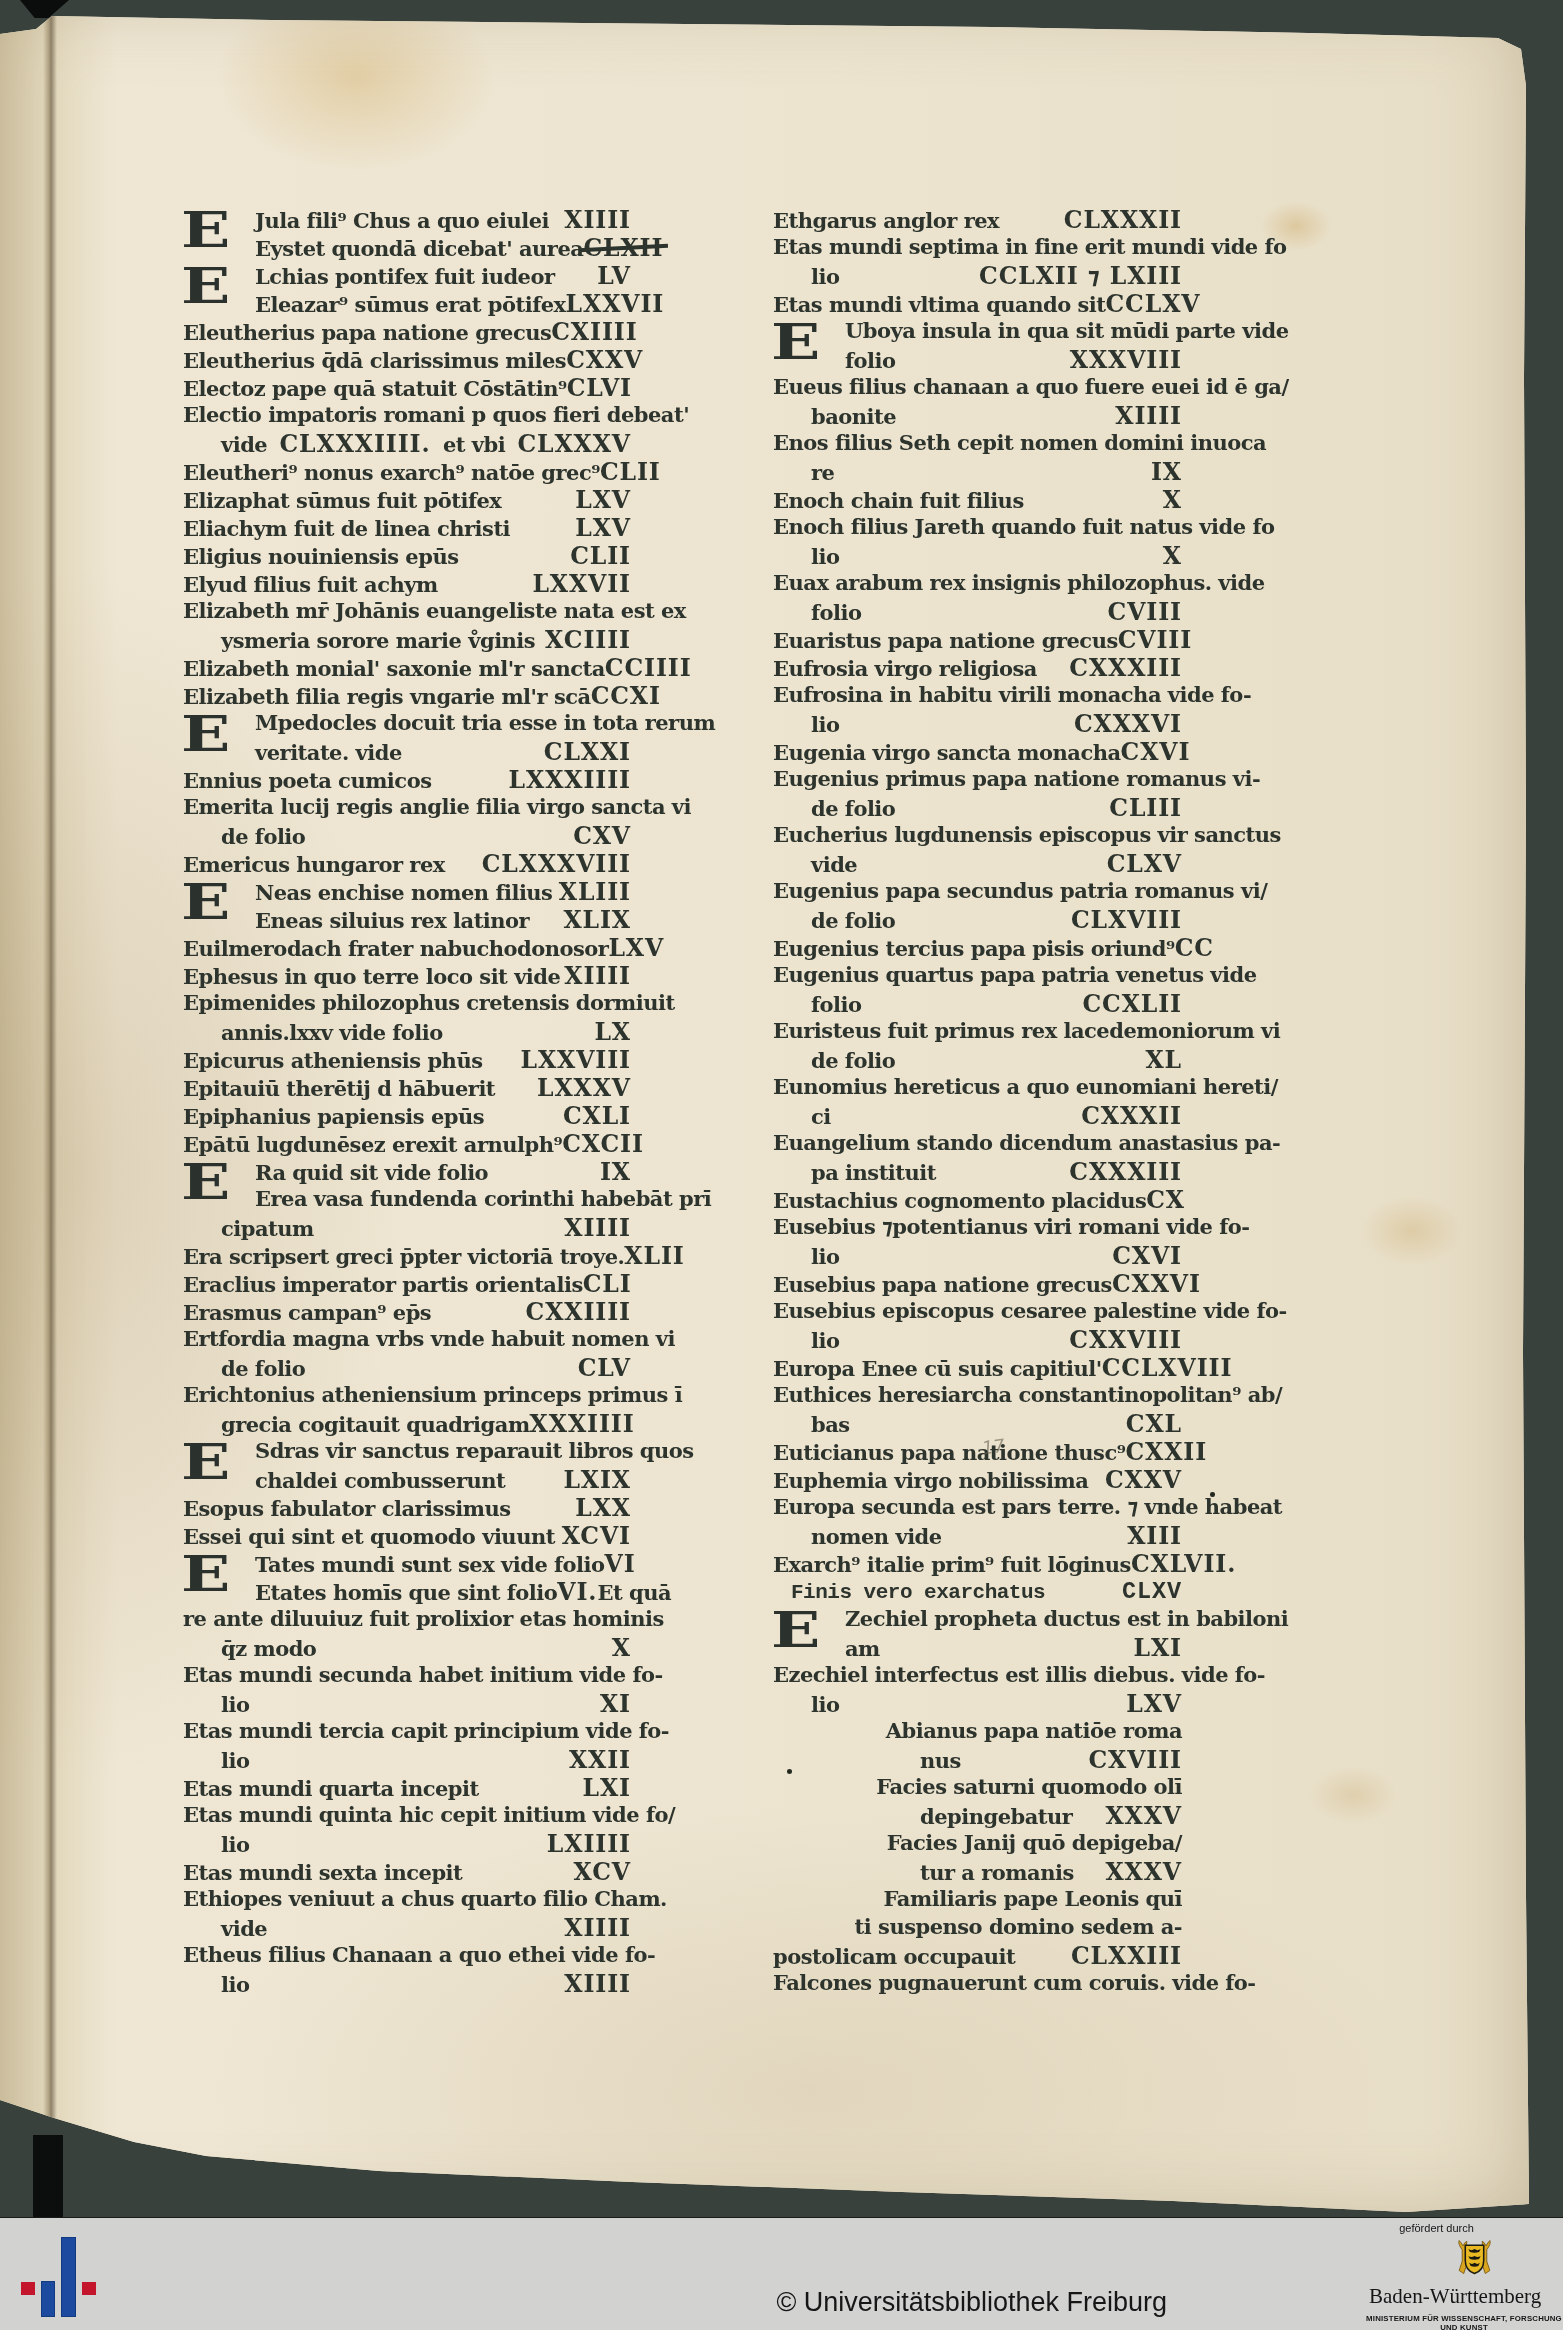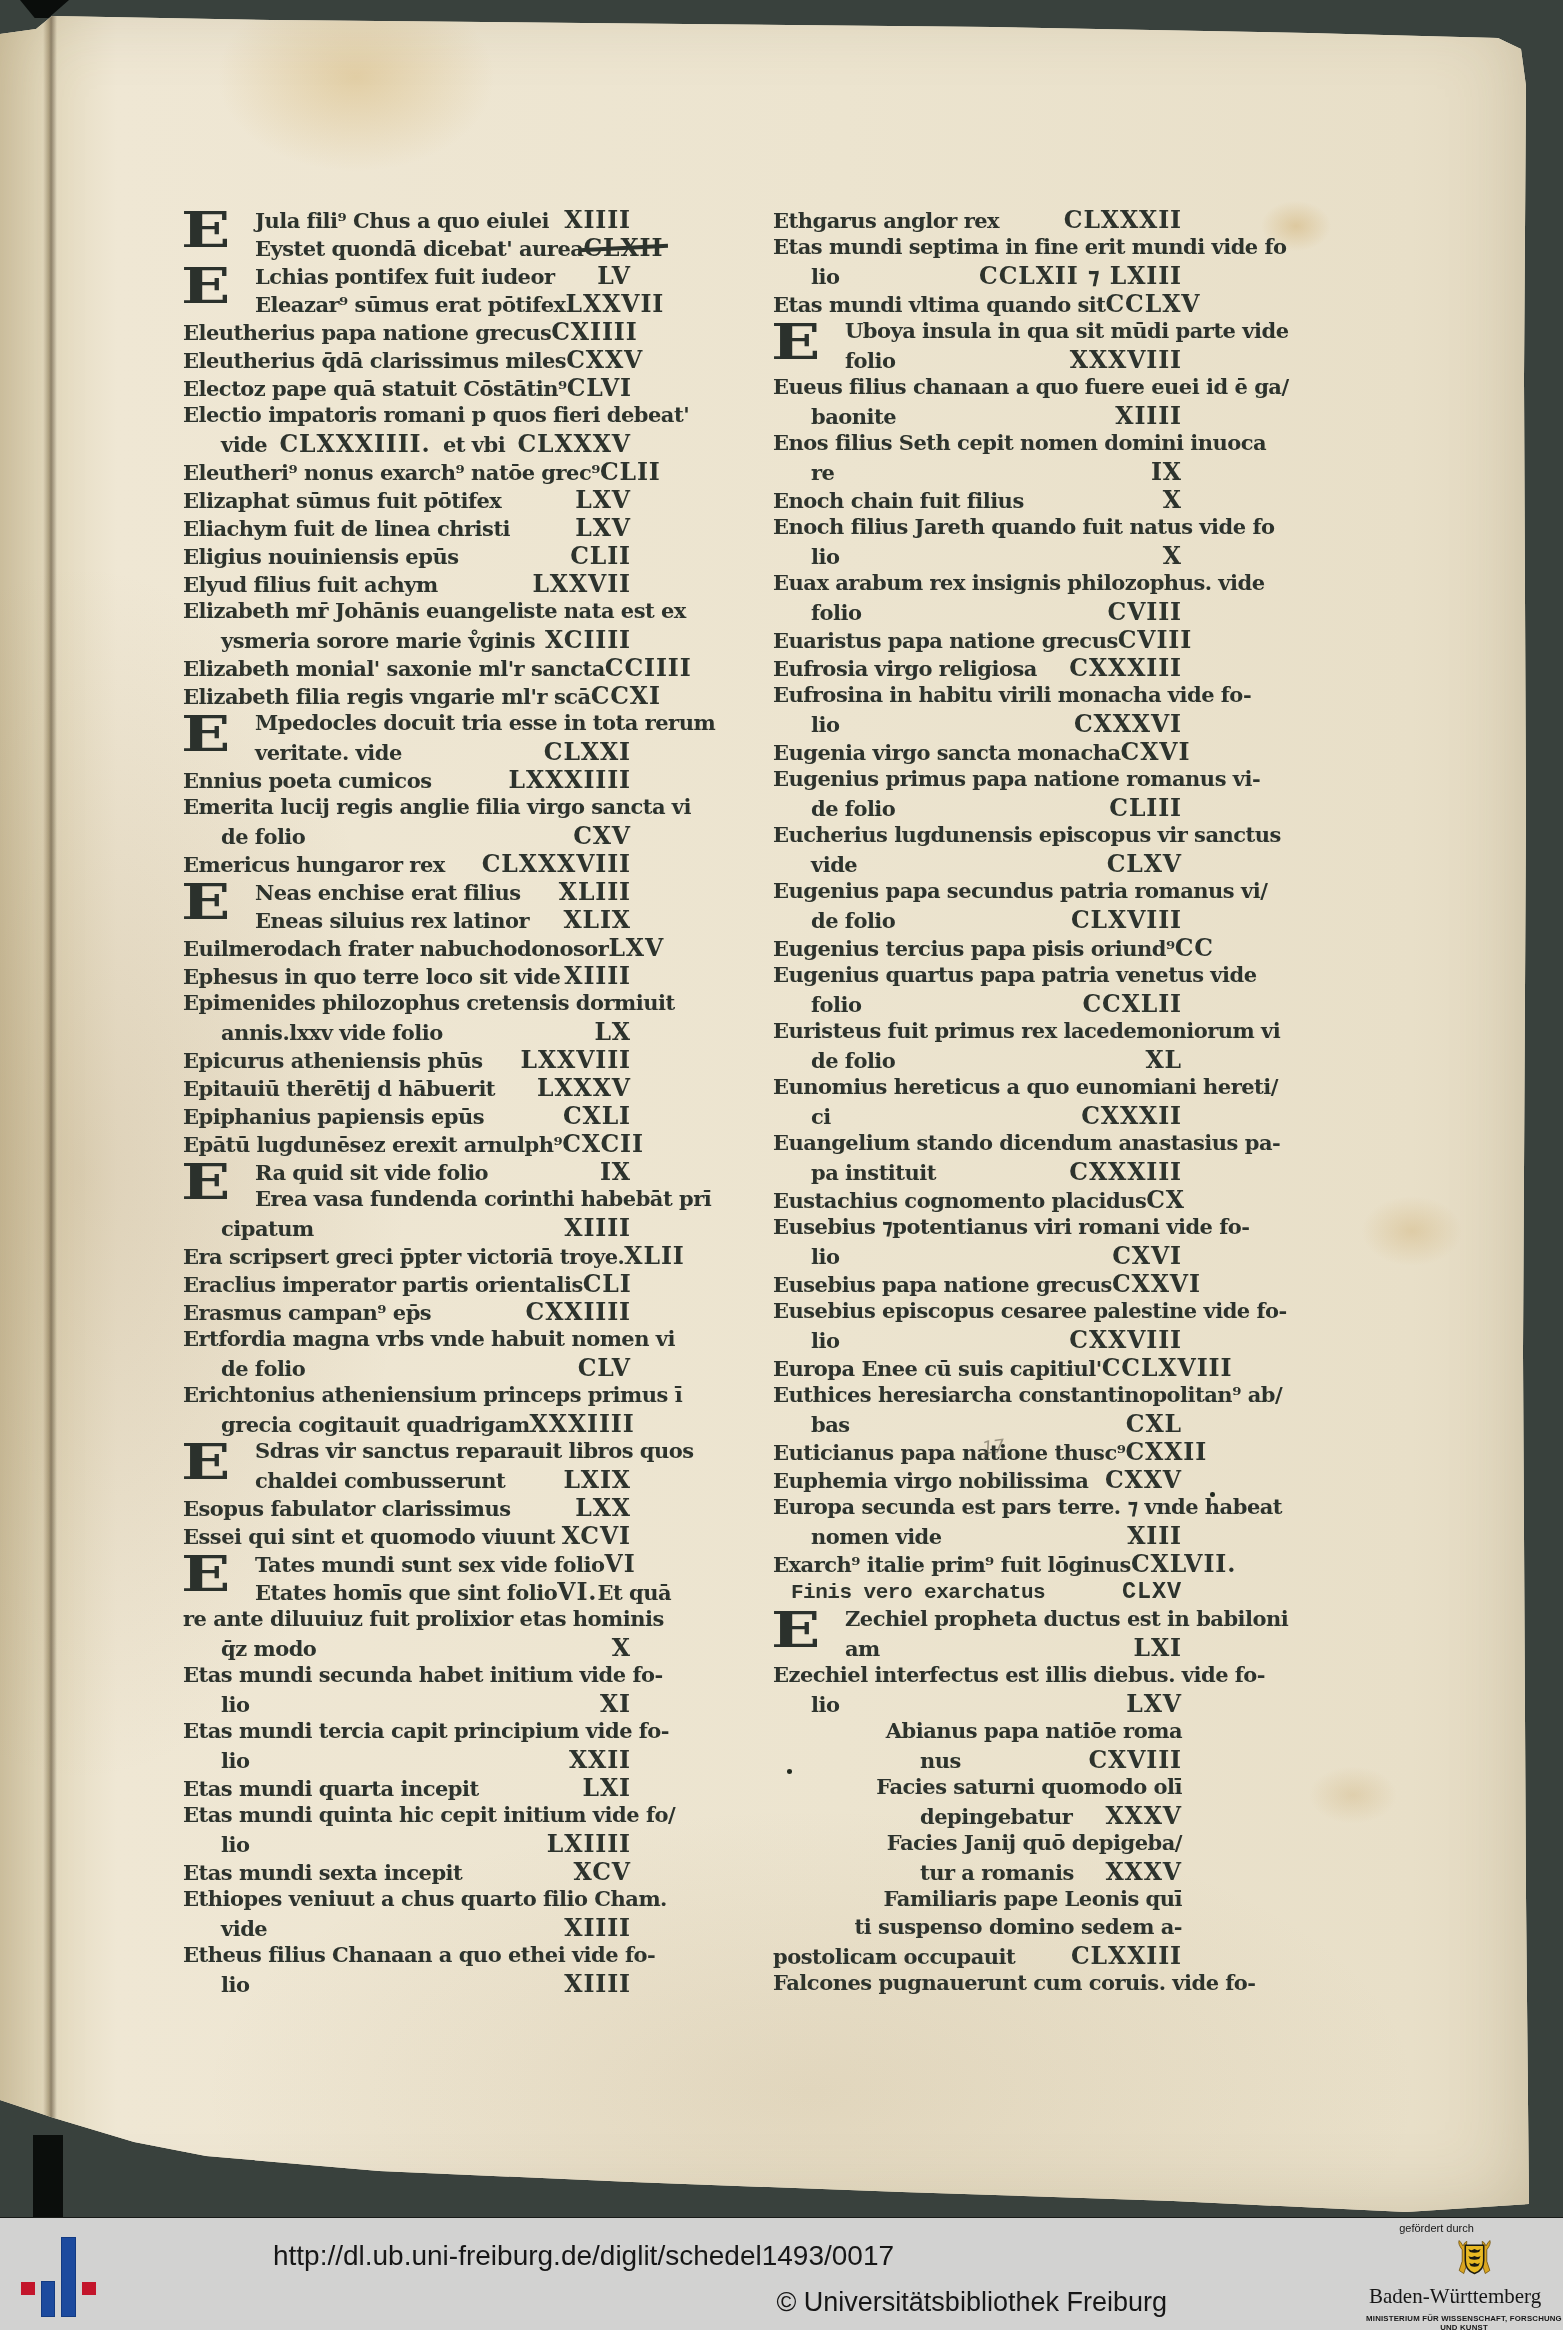--- a/index.html
+++ b/index.html
@@ -90,21 +90,21 @@
         <div class="line"><span class="txt">Elizabeth mr̄ Johānis euangeliste nata est ex</span></div>
         <div class="line i1"><span class="txt">ysmeria sorore marie v̊ginis</span><span class="num">XCIIII</span></div>
         <div class="line"><span class="txt">Elizabeth monial' saxonie ml'r sancta</span><span class="num">CCIIII</span></div>
         <div class="line"><span class="txt">Elizabeth filia regis vngarie ml'r scā</span><span class="num">CCXI</span></div>
         <div class="line pad"><span class="dropcap">E</span><span class="txt">Mpedocles docuit tria esse in tota rerum</span></div>
         <div class="line pad"><span class="txt">veritate. vide</span><span class="num">CLXXI</span></div>
         <div class="line"><span class="txt">Ennius poeta cumicos</span><span class="num">LXXXIIII</span></div>
         <div class="line"><span class="txt">Emerita lucij regis anglie filia virgo sancta vi</span></div>
         <div class="line i1"><span class="txt">de folio</span><span class="num">CXV</span></div>
         <div class="line"><span class="txt">Emericus hungaror rex</span><span class="num">CLXXXVIII</span></div>
-        <div class="line pad"><span class="dropcap">E</span><span class="txt">Neas enchise erat filius</span><span class="num">XLIII</span></div>
+        <div class="line pad"><span class="dropcap">E</span><span class="txt">Neas enchise nomen filius</span><span class="num">XLIII</span></div>
         <div class="line pad"><span class="txt">Eneas siluius rex latinor</span><span class="num">XLIX</span></div>
         <div class="line"><span class="txt">Euilmerodach frater nabuchodonosor</span><span class="num">LXV</span></div>
         <div class="line"><span class="txt">Ephesus in quo terre loco sit vide</span><span class="num">XIIII</span></div>
         <div class="line"><span class="txt">Epimenides philozophus cretensis dormiuit</span></div>
         <div class="line i1"><span class="txt">annis.lxxv vide folio</span><span class="num">LX</span></div>
         <div class="line"><span class="txt">Epicurus atheniensis phūs</span><span class="num">LXXVIII</span></div>
         <div class="line"><span class="txt">Epitauiū therētij d hābuerit</span><span class="num">LXXXV</span></div>
         <div class="line"><span class="txt">Epiphanius papiensis epūs</span><span class="num">CXLI</span></div>
         <div class="line"><span class="txt">Epātū lugdunēsez erexit arnulph⁹</span><span class="num">CXCII</span></div>
         <div class="line pad"><span class="dropcap">E</span><span class="txt">Ra quid sit vide folio</span><span class="num">IX</span></div>
@@ -215,21 +215,20 @@
 
   <div id="footer">
 
     <div>
       <div class="ubbar ub-red" style="left:21px;top:64px;width:14.4px;height:12.6px;"></div>
       <div class="ubbar ub-blue" style="left:41px;top:63px;width:14.4px;height:36px;"></div>
       <div class="ubbar ub-blue" style="left:61px;top:19px;width:15.3px;height:80px;"></div>
       <div class="ubbar ub-red" style="left:82px;top:64px;width:14.4px;height:12.6px;"></div>
     </div>
 
-    <div id="doc-url">http://dl.ub.uni-freiburg.de/diglit/schedel1493/0017</div>
     <div id="doc-copy">© Universitätsbibliothek Freiburg</div>
 
     <div>
       <div id="gef">gefördert durch</div>
       <svg id="bw-arms" width="47" height="43" viewBox="0 0 60 56">
 
         <path d="M14,14 q-6,-8 -4,-12 q3,3 5,7 q2,-5 5,-6 q0,6 -2,10 l4,14 -6,18 -6,-4 4,-12 z" fill="#d9a520" stroke="#6b4c07" stroke-width="1"></path>
         <path d="M46,14 q6,-8 4,-12 q-3,3 -5,7 q-2,-5 -5,-6 q0,6 2,10 l-4,14 6,18 6,-4 -4,-12 z" fill="#d9a520" stroke="#6b4c07" stroke-width="1"></path>
 
         <path d="M18,8 h24 v20 q0,13 -12,17 q-12,-4 -12,-17 z" fill="#e8b923" stroke="#1a1a10" stroke-width="2"></path>

